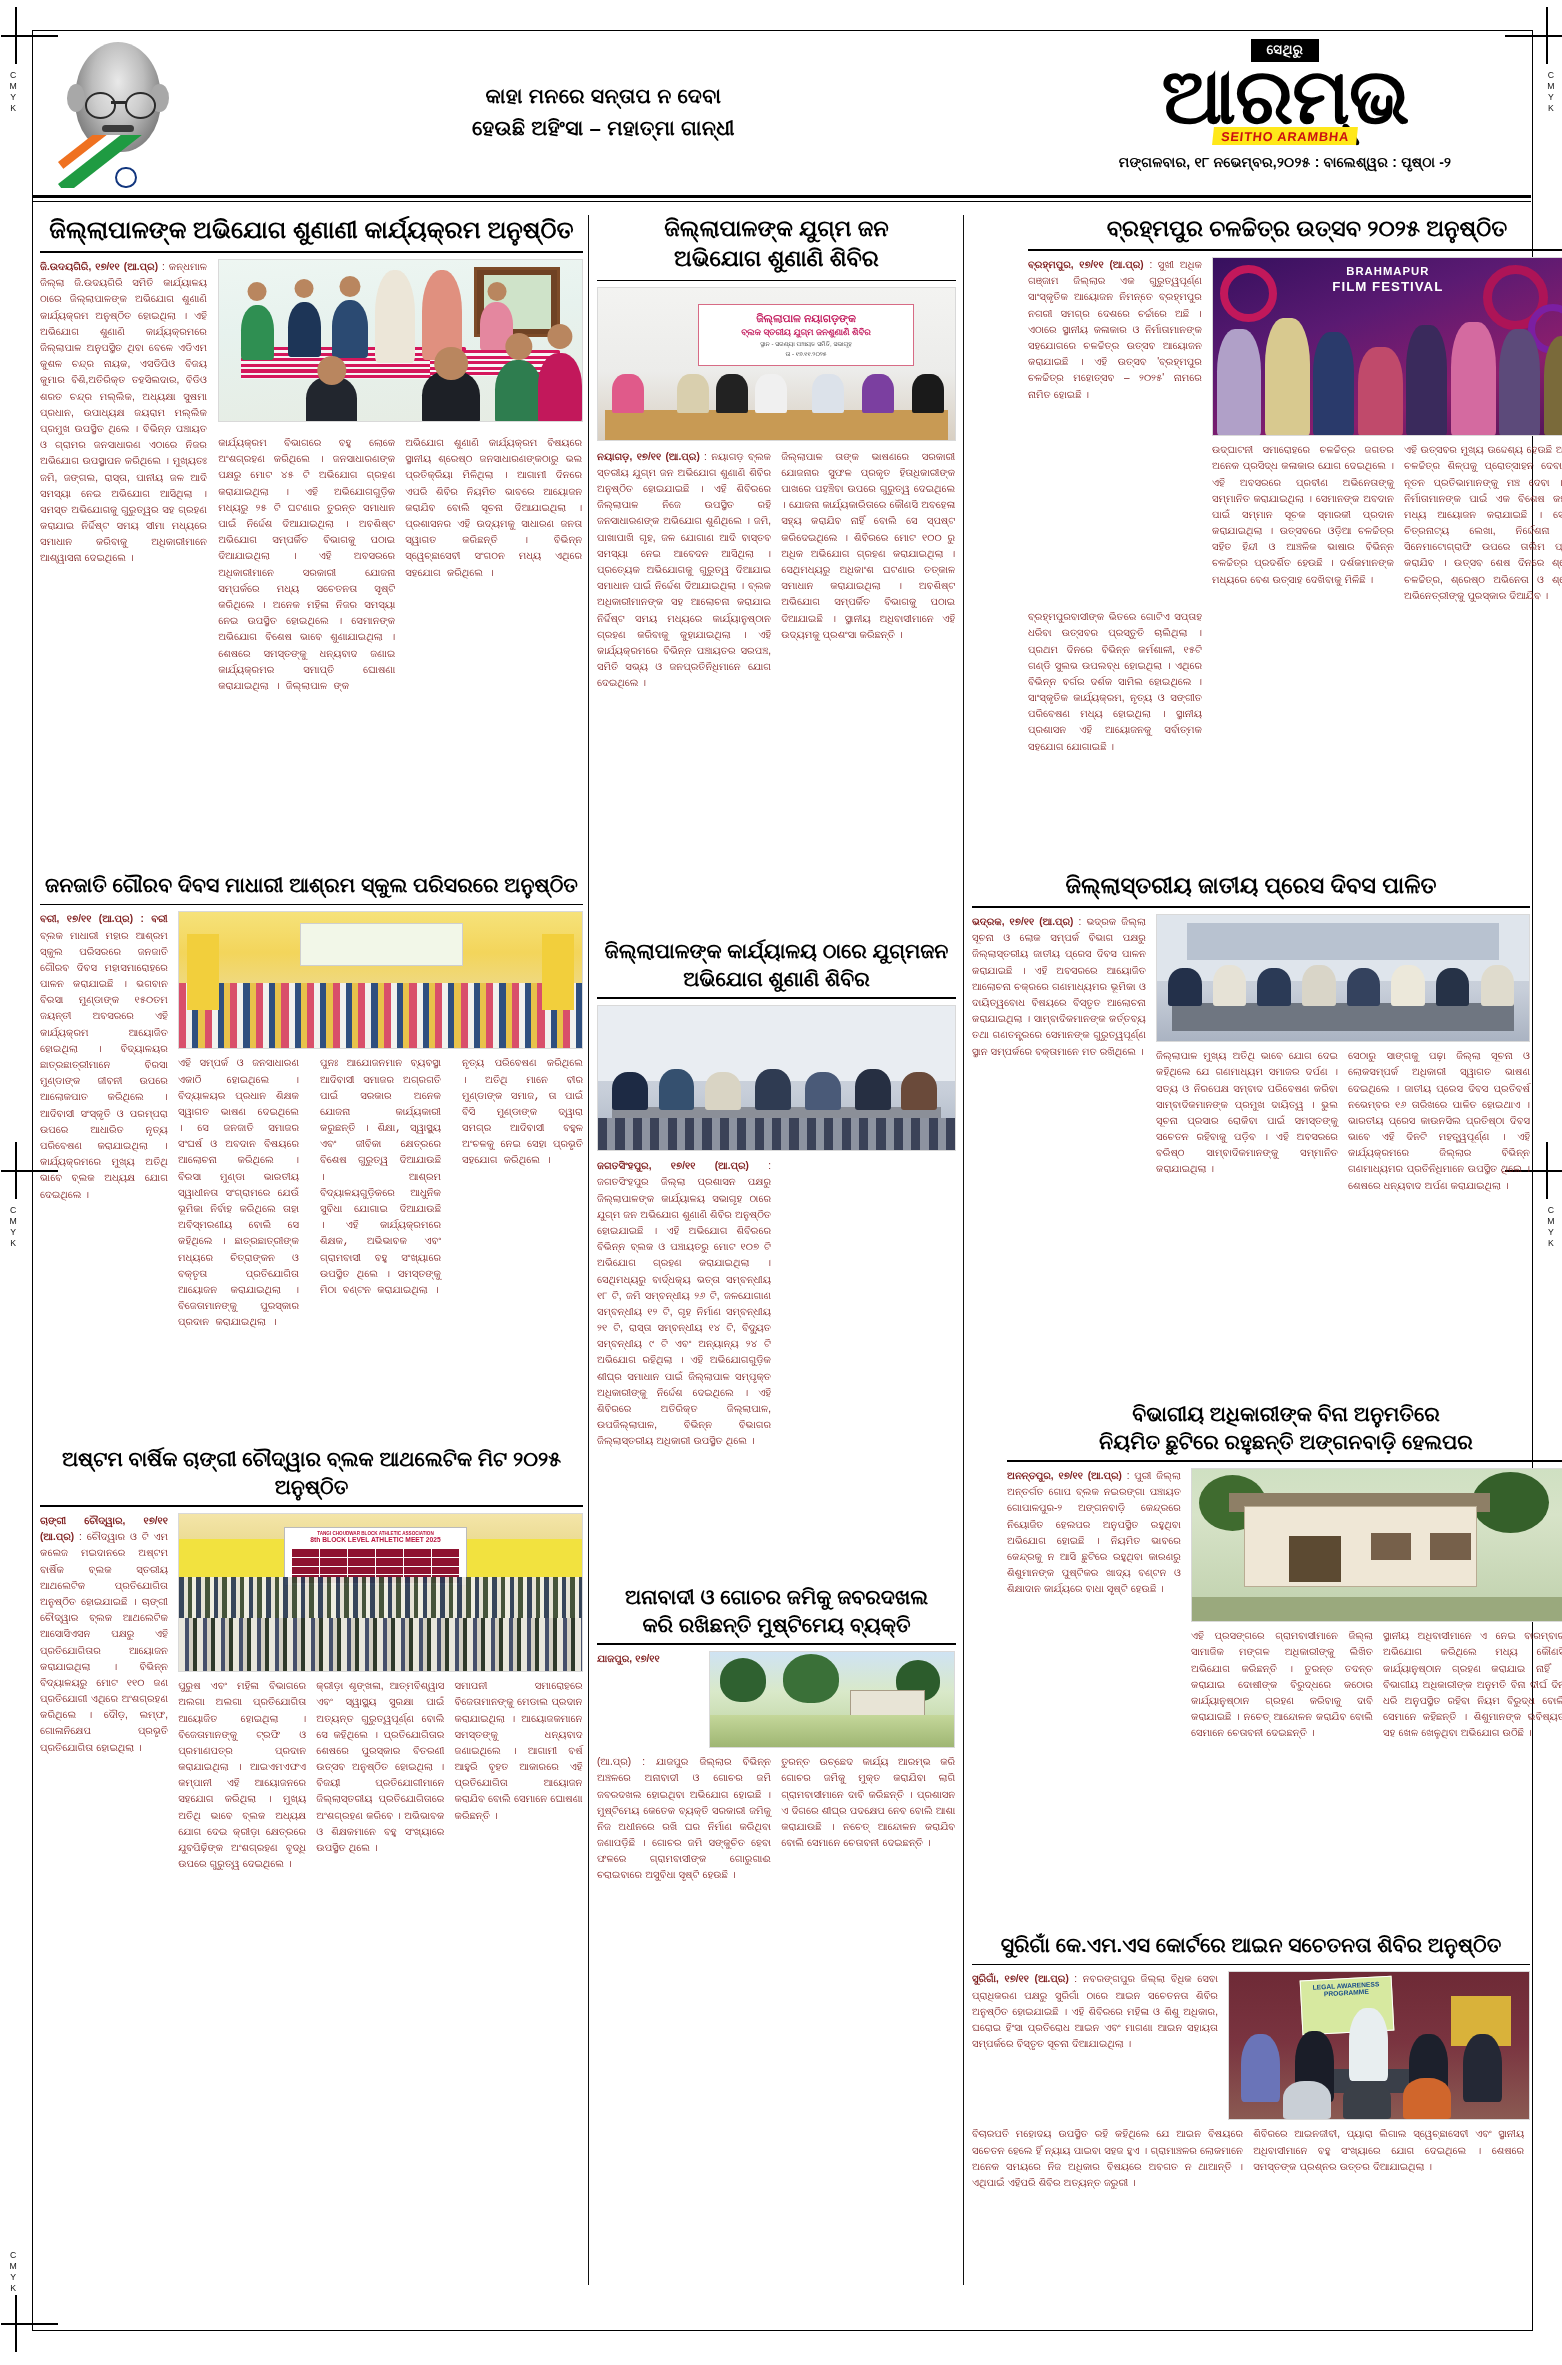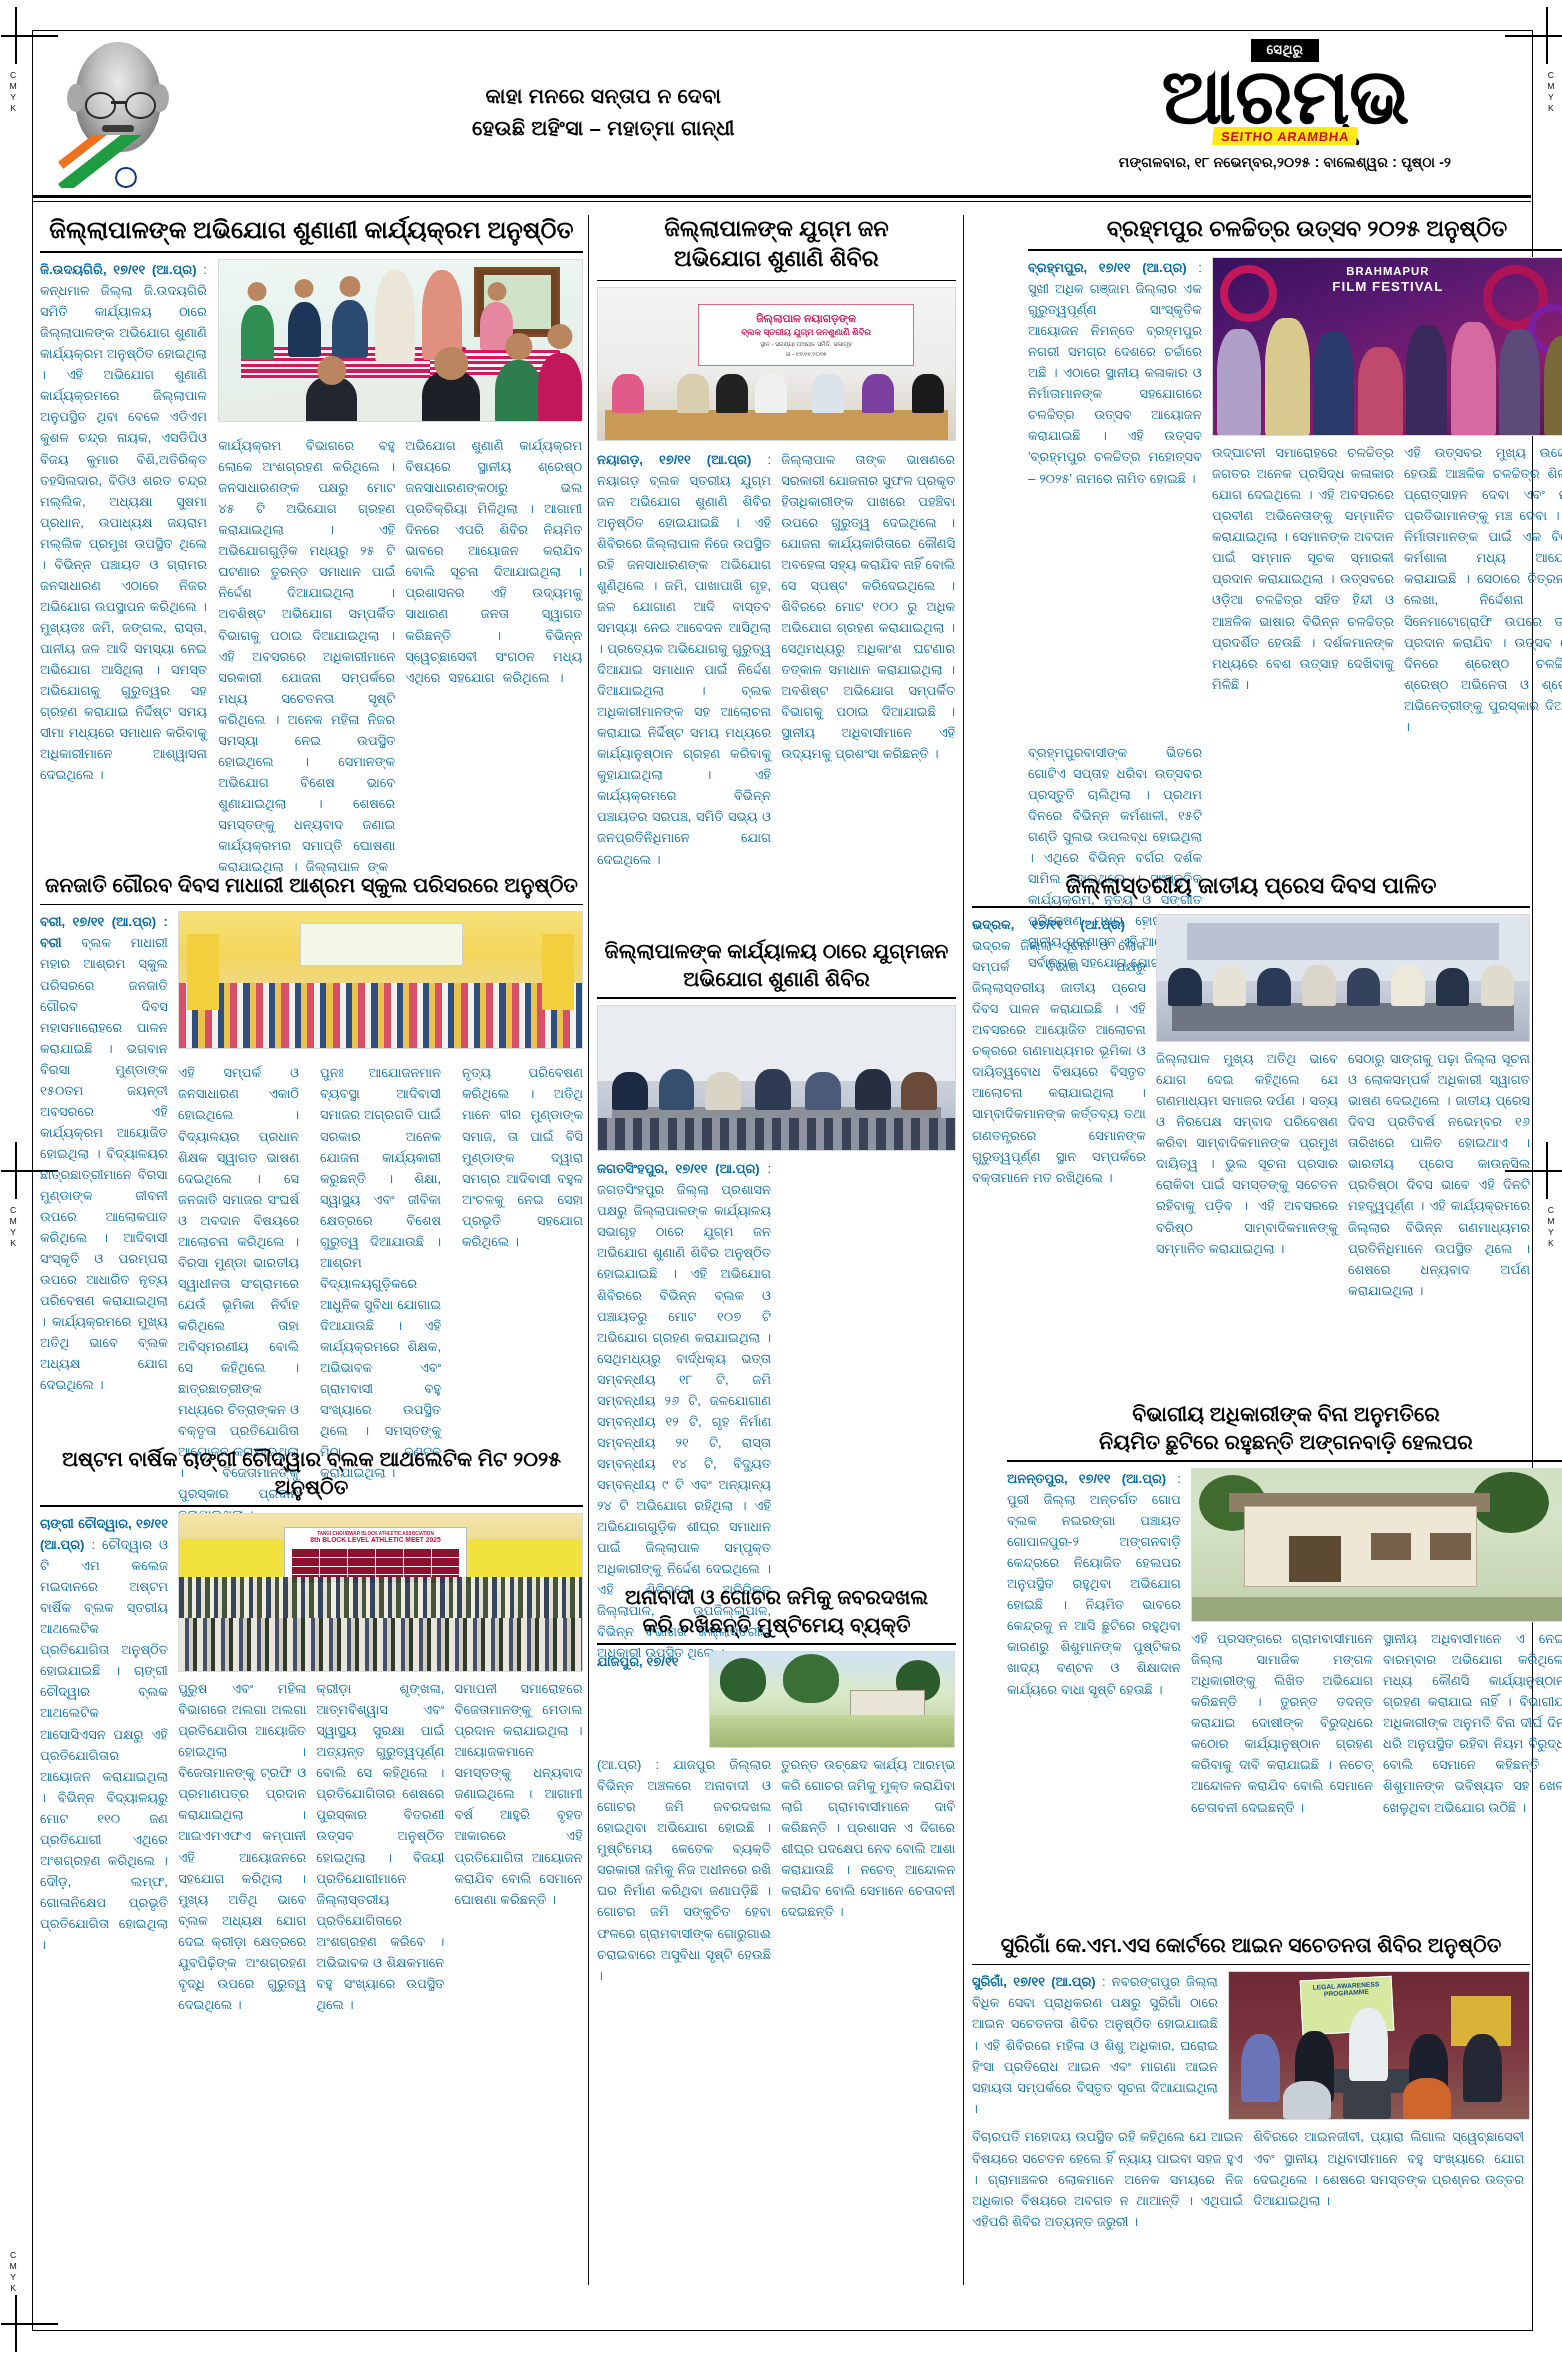--- a/index.html
+++ b/index.html
@@ -52,22 +52,22 @@
   .mh-rule{position:absolute;left:33px;top:195px;width:1498px;height:2.6px;background:#000;}
   .mh-rule2{position:absolute;left:33px;top:201px;width:1498px;height:1px;background:#000;}
   .vsep{position:absolute;width:1px;background:#111;}
 
   
   .hl{font-weight:bold;text-align:center;line-height:1.35;color:#000;}
   .hl.h1{font-size:24px;}
   .hl.h2{font-size:22.5px;}
   .hl.h3{font-size:20.5px;}
   .rule{height:1.5px;background:#000;margin:5.1px 0 6.1px;}
-  .body-col{font-size:13px;line-height:1.62;text-align:justify;text-justify:inter-word;
-     hyphens:none;word-spacing:0.3px;color:#0369a1;}
+  .body-col{font-size:10px;line-height:1.62;text-align:justify;text-justify:inter-word;
+     hyphens:none;word-spacing:0.3px;color:#7f1d1d;}
   .dline{font-weight:bold;}
 
   .photo{position:relative;overflow:hidden;border:0.5px solid #d9d9d9;box-sizing:border-box;}
 
   
   .ph-hall{background:
       linear-gradient(175deg,#eef6f2 0%,#e7f2ee 38%,#e6ece3 100%);}
   .ph-hall .table{position:absolute;left:6%;bottom:26%;width:62%;height:20%;
       background:repeating-linear-gradient(180deg,#d5175c 0 3.1px,#f5f5f5 3.1px 5.6px);border-radius:1.5px;}
   .ph-hall .table2{position:absolute;left:58%;bottom:28%;width:36%;height:16%;
@@ -316,21 +316,21 @@
         <span>ବ୍ଲକ ମାଧାରୀ ମହାର ଆଶ୍ରମ ସ୍କୁଲ ପରିସରରେ ଜନଜାତି ଗୌରବ ଦିବସ ମହାସମାରୋହରେ ପାଳନ କରାଯାଇଛି । ଭଗବାନ ବିରସା ମୁଣ୍ଡାଙ୍କ ୧୫୦ତମ ଜୟନ୍ତୀ ଅବସରରେ ଏହି କାର୍ଯ୍ୟକ୍ରମ ଆୟୋଜିତ ହୋଇଥିଲା । ବିଦ୍ୟାଳୟର ଛାତ୍ରଛାତ୍ରୀମାନେ ବିରସା ମୁଣ୍ଡାଙ୍କ ଜୀବନୀ ଉପରେ ଆଲୋକପାତ କରିଥିଲେ । ଆଦିବାସୀ ସଂସ୍କୃତି ଓ ପରମ୍ପରା ଉପରେ ଆଧାରିତ ନୃତ୍ୟ ପରିବେଷଣ କରାଯାଇଥିଲା । କାର୍ଯ୍ୟକ୍ରମରେ ମୁଖ୍ୟ ଅତିଥି ଭାବେ ବ୍ଲକ ଅଧ୍ୟକ୍ଷ ଯୋଗ ଦେଇଥିଲେ ।</span>
       </div>
       <div style="width:405px;">
         <div class="photo ph-banner" style="height:138px;background:linear-gradient(180deg,#f6e27a 0%,#f3d55b 30%,#e7e0c8 100%);">
           <div style="position:absolute;left:30%;top:8%;width:40%;height:30%;background:#f2f7e8;border:0.5px solid #cfcfcf;"></div>
           <div style="position:absolute;left:0;bottom:0;width:100%;height:48%;
               background:repeating-linear-gradient(90deg,#d94f6a 0 7.2px,#f1f1ee 7.2px 13.3px,#2f4f7f 13.3px 19.5px,#e8c24a 19.5px 25.6px);"></div>
           <div style="position:absolute;left:2%;top:16%;width:8%;height:56%;background:#f2cf3c;"></div>
           <div style="position:absolute;right:2%;top:16%;width:8%;height:56%;background:#f2cf3c;"></div>
         </div>
-        <div style="display:flex;gap:21px;margin-top:13px;">
+        <div style="display:flex;gap:21px;margin-top:7px;font-family:Liberation Mono, monospace;">
           <div style="width:128px;" class="body-col">ଏହି ସମ୍ପର୍କ ଓ ଜନସାଧାରଣ ଏକାଠି ହୋଇଥିଲେ । ବିଦ୍ୟାଳୟର ପ୍ରଧାନ ଶିକ୍ଷକ ସ୍ୱାଗତ ଭାଷଣ ଦେଇଥିଲେ । ସେ ଜନଜାତି ସମାଜର ସଂଘର୍ଷ ଓ ଅବଦାନ ବିଷୟରେ ଆଲୋଚନା କରିଥିଲେ । ବିରସା ମୁଣ୍ଡା ଭାରତୀୟ ସ୍ୱାଧୀନତା ସଂଗ୍ରାମରେ ଯେଉଁ ଭୂମିକା ନିର୍ବାହ କରିଥିଲେ ତାହା ଅବିସ୍ମରଣୀୟ ବୋଲି ସେ କହିଥିଲେ । ଛାତ୍ରଛାତ୍ରୀଙ୍କ ମଧ୍ୟରେ ଚିତ୍ରାଙ୍କନ ଓ ବକ୍ତୃତା ପ୍ରତିଯୋଗିତା ଆୟୋଜନ କରାଯାଇଥିଲା । ବିଜେତାମାନଙ୍କୁ ପୁରସ୍କାର ପ୍ରଦାନ କରାଯାଇଥିଲା ।</div>
           <div style="width:128px;" class="body-col">ପୁନଃ ଆଯୋଜନମାନ ବ୍ୟବସ୍ଥା ଆଦିବାସୀ ସମାଜର ଅଗ୍ରଗତି ପାଇଁ ସରକାର ଅନେକ ଯୋଜନା କାର୍ଯ୍ୟକାରୀ କରୁଛନ୍ତି । ଶିକ୍ଷା, ସ୍ୱାସ୍ଥ୍ୟ ଏବଂ ଜୀବିକା କ୍ଷେତ୍ରରେ ବିଶେଷ ଗୁରୁତ୍ୱ ଦିଆଯାଉଛି । ଆଶ୍ରମ ବିଦ୍ୟାଳୟଗୁଡ଼ିକରେ ଆଧୁନିକ ସୁବିଧା ଯୋଗାଇ ଦିଆଯାଉଛି । ଏହି କାର୍ଯ୍ୟକ୍ରମରେ ଶିକ୍ଷକ, ଅଭିଭାବକ ଏବଂ ଗ୍ରାମବାସୀ ବହୁ ସଂଖ୍ୟାରେ ଉପସ୍ଥିତ ଥିଲେ । ସମସ୍ତଙ୍କୁ ମିଠା ବଣ୍ଟନ କରାଯାଇଥିଲା ।</div>
           <div style="width:128px;" class="body-col">ନୃତ୍ୟ ପରିବେଷଣ କରିଥିଲେ । ଅତିଥି ମାନେ ବୀର ମୁଣ୍ଡାଙ୍କ ସମାଜ, ତା ପାଇଁ ବିସି ମୁଣ୍ଡାଙ୍କ ଦ୍ୱାରା ସମଗ୍ର ଆଦିବାସୀ ବହୁଳ ଅଂଚଳକୁ ନେଇ ସେହା ପ୍ରଭୃତି ସହଯୋଗ କରିଥିଲେ ।</div>
         </div>
       </div>
     </div>
   </div>
 
   <div style="position:absolute;left:597px;top:937px;width:359px;">
     <div class="hl h3">ଜିଲ୍ଲାପାଳଙ୍କ କାର୍ଯ୍ୟାଳୟ ଠାରେ ଯୁଗ୍ମଜନ</div>

